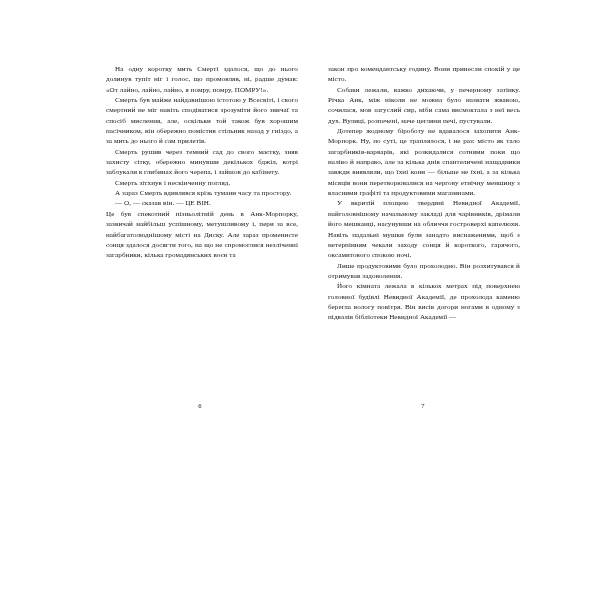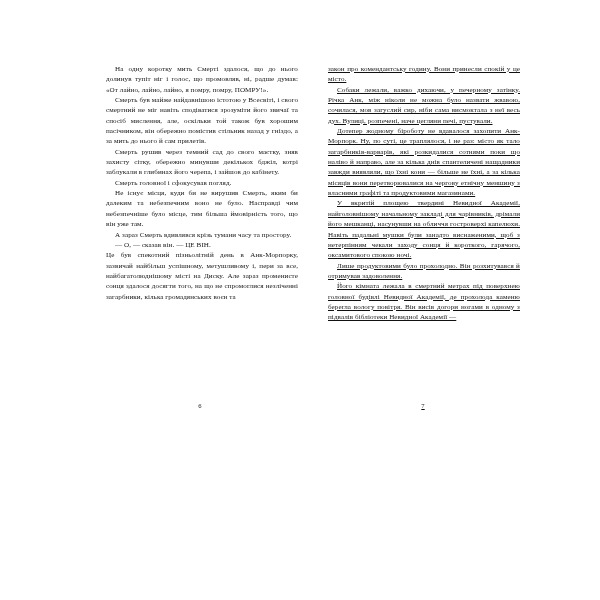--- a/index.html
+++ b/index.html
@@ -34,21 +34,20 @@
     flex-direction: column;
     position: relative;
   }
   .page-left {
     padding-left: 38px;
     padding-right: 8px;
   }
   .page-right {
     padding-left: 22px;
     padding-right: 24px;
-    text-decoration: underline;
   }
   .text-column {
     height: 318px;
     overflow: hidden;
   }
   p.para {
     margin: 0;
     font-size: 7.1px;
     line-height: 10.35px;
     text-align: justify;
@@ -81,34 +80,33 @@
 </head>
 <body>
 
 <div class="page-spread">
 
   <div class="page page-left">
     <div class="text-column">
       <p class="para">На одну коротку мить Смерті здалося, що до нього долинув тупіт ніг і голос, що промовляв, ні, радше думав: «От лайно, лайно, лайно, я помру, помру, ПОМРУ!».</p>
       <p class="para">Смерть був майже найдавнішою істотою у Всесвіті, і свого смертний не міг навіть сподіватися зрозуміти його звичаї та спосіб мислення, але, оскільки той також був хорошим пасічником, він обережно помістив стільник назад у гніздо, а за мить до нього й сам прилетів.</p>
       <p class="para">Смерть рушив через темний сад до свого маєтку, зняв захисту сітку, обережно минувши декількох бджіл, котрі заблукали в глибинах його черепа, і зайшов до кабінету.</p>
-      <p class="para">Смерть головної і сфокусував погляд.</p>
-      <p class="para">Не існує місця, куди би не вирушив Смерть, яким би далеким та небезпечним воно не було. Насправді чим небезпечніше було місце, тим більша ймовірність того, що він уже там.</p>
+      <p class="para">Смерть зітхнув і нескінченну погляд.</p>
       <p class="para">А зараз Смерть вдивлявся крізь тумани часу та простору.</p>
       <p class="para dialog">— О, — сказав він. — ЦЕ ВІН.</p>
       <p class="para noindent">Це був спекотний пізньолітній день в Анк-Морпорку, зазвичай найбільш успішному, метушливому і, пери за все, найбагатолюднішому місті на Диску. Але зараз про­менисте сонця здалося досягти того, на що не спромоглися незліченні загарбники, кілька громадянських воєн та</p>
     </div>
     <div class="folio">6</div>
   </div>
 
   <div class="page page-right">
     <div class="text-column">
       <p class="para noindent">закон про комендантську годину. Вони принесли спокій у це місто.</p>
       <p class="para">Собаки лежали, важко дихаючи, у печерному затінку. Річка Анк, між ніколи не можна було назвати жвавою, сочилася, мов загуслий сир, ніби сама висмоктала з неї весь дух. Вулиці, розпечені, наче цегляни печі, пустували.</p>
       <p class="para">Дотепер жодному біроботу не вдавалося захопити Анк-Морпорк. Ну, по суті, це траплялося, і не раз: місто як тало загарбників-варварів, які розкидалися сотнями поки що наліво й направо, але за кілька днів спантеличені нащадники завжди виявляли, що їхні кони — більше не їхні, а за кілька місяців вони перетворювалися на чергову етнічну меншину з власними графіті та продуктовими магазинами.</p>
       <p class="para">У вкритій площею твердині Невидної Академії, найголовнішому начальному закладі для чарівників, дрімали його мешканці, насунувши на обличчя гостроверхі капелюхи. Навіть падальні мушки були занадто виснаженими, щоб з нетерпінням чекали заходу сонця й короткого, гарячого, оксамитового спокою ночі.</p>
       <p class="para">Лише продуктовими було прохолодно. Він розхитувався й отримував задоволення.</p>
-      <p class="para">Його кімната лежала в смертний метрах під поверхнею головної будівлі Невидної Академії, де прохолода каменю берегла вологу повітря. Він висів догори ногами в одному з підвалів бібліотеки Невидної Академії —</p>
+      <p class="para">Його кімната лежала в кількох метрах під поверхнею головної будівлі Невидної Академії, де прохолода каменю берегла вологу повітря. Він висів догори ногами в одному з підвалів бібліотеки Невидної Академії —</p>
     </div>
     <div class="folio">7</div>
   </div>
 
 </div>
 
 </body></html>

